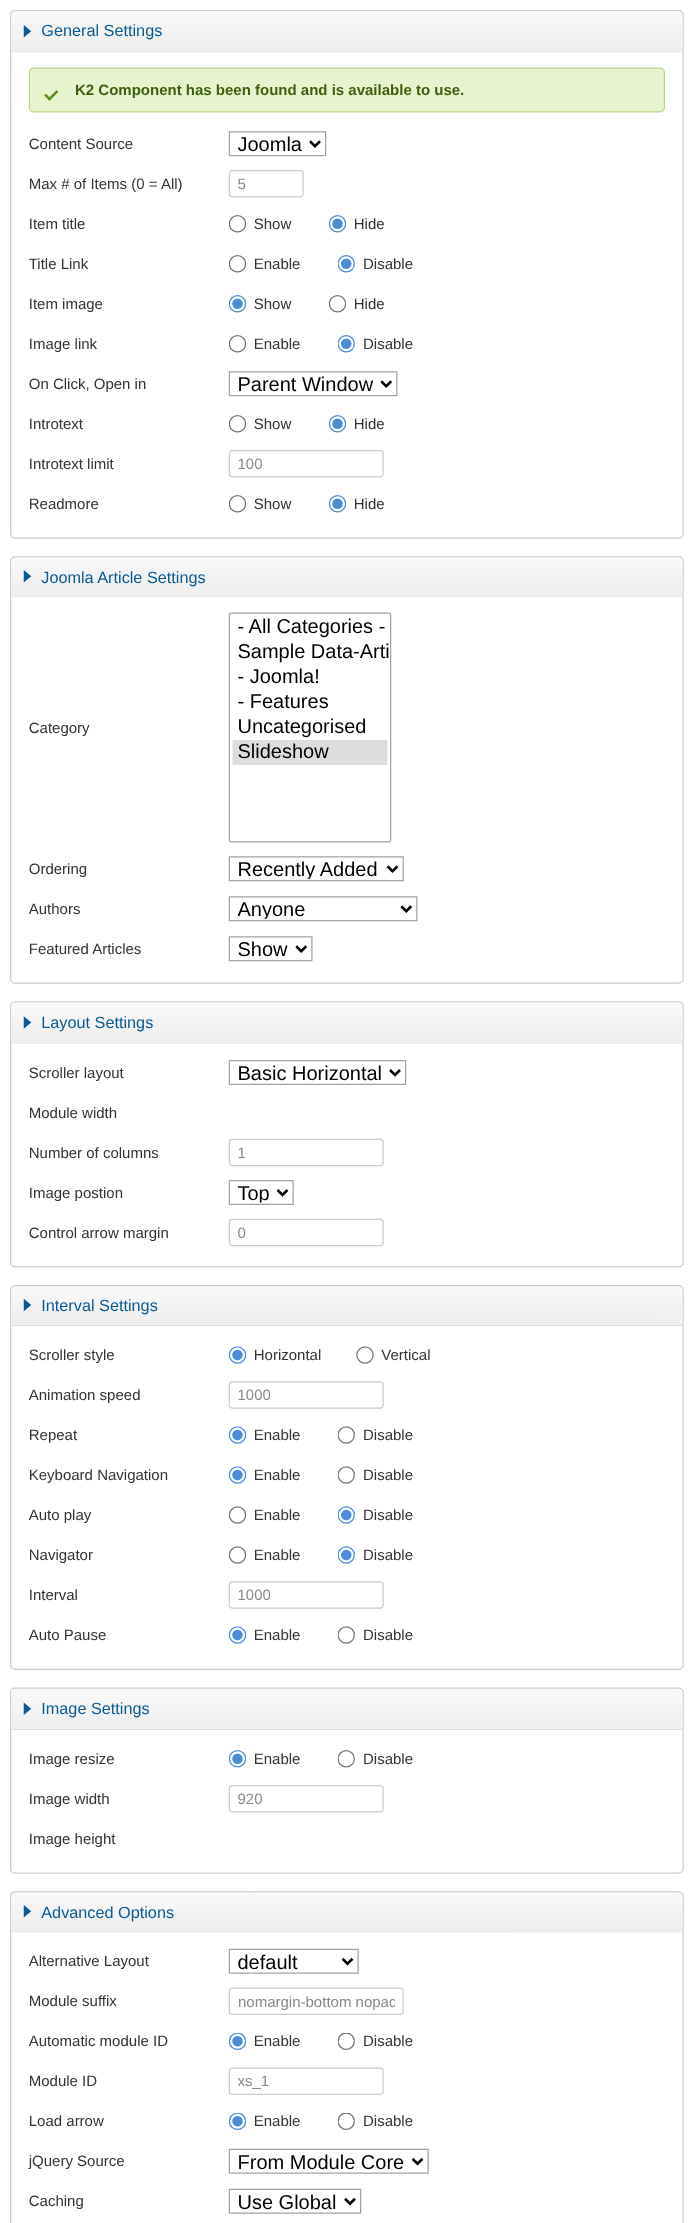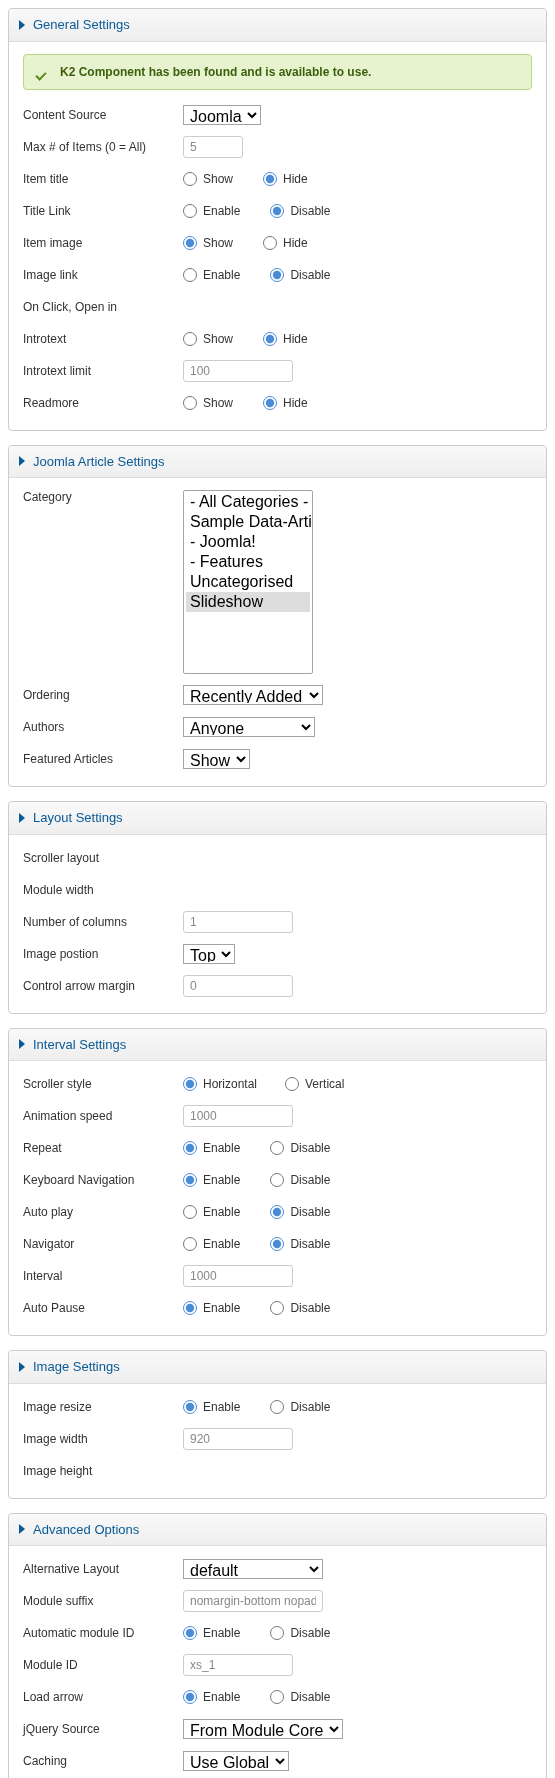--- a/index.html
+++ b/index.html
@@ -13,21 +13,21 @@
 .check-icon { width: 14px; height: 14px; margin-right: 10px; display: inline-block; position: relative; }
 .check-icon::after { content: ""; position: absolute; left: 2px; top: 5px; width: 4px; height: 8px; border: solid #5a8a1c; border-width: 0 2px 2px 0; transform: rotate(45deg); }
 .row { display: flex; align-items: center; margin-bottom: 10px; min-height: 22px; }
 .label { width: 160px; flex-shrink: 0; color: #333; }
 .control { flex: 1; display: flex; align-items: center; gap: 20px; }
 .radio-group { display: flex; align-items: center; gap: 6px; }
 .radio-pair { display: flex; gap: 30px; }
 select { font-size: 16px; padding: 1px 2px; border: 1px solid #a3a3a3; background: #fff; height: 20px; }
 select[multiple] { height: auto; width: 130px; }
 select[multiple] option { padding: 1px 4px; }
-input[type=text] { font-size: 12px; padding: 3px 6px; border: 1px solid #ccc; border-radius: 3px; color: #888; width: 110px; height: 22px; }
+input[type=text] { font-size: 12px; padding: 3px 6px; border: 1px solid #ccc; border-radius: 3px; color: #888; width: 124px; height: 22px; }
 input[type=radio] { margin: 0; width: 14px; height: 14px; accent-color: #4a8cd6; }
 .rlabel { font-size: 12px; color: #333; }
 .highlight-opt { background: #ddd; }
 </style>
 </head>
 <body>
 
 <div class="panel">
   <div class="panel-header">
     <span class="panel-title">
@@ -100,20 +100,23 @@
             <span class="rlabel">Enable</span>
           </span>
         <span class="radio-group">
             <input type="radio" name="r4" checked="" style="">
             <span class="rlabel">Disable</span>
           </span>
       </div>
     </div>
     <div class="row">
       <div class="label">On Click, Open in</div>
+      <div class="control">
+          <select><option>Parent Window</option></select>
+        </div>
     </div>
     <div class="row">
       <div class="label">Introtext</div>
       <div class="control radio-pair">
         <span class="radio-group">
             <input type="radio" name="r5" style="">
             <span class="rlabel">Show</span>
           </span>
         <span class="radio-group">
             <input type="radio" name="r5" checked="" style="">
@@ -144,21 +147,21 @@
 </div>
 
 <div class="panel">
   <div class="panel-header">
     <span class="panel-title">
         <span class="arrow-icon"></span>
         <span>Joomla Article Settings</span>
       </span>
   </div>
   <div class="panel-body">
-    <div class="row" style="align-items:flex-start">
+    <div class="row" style="align-items:center">
       <div class="label">Category</div>
       <div class="control">
         <select multiple="" size="9">
           <option>- All Categories -</option>
           <option>Sample Data-Articles</option>
           <option>- Joomla!</option>
           <option>- Features</option>
           <option>Uncategorised</option>
           <option class="highlight-opt">Slideshow</option>
         </select>
@@ -166,21 +169,21 @@
     </div>
     <div class="row">
       <div class="label">Ordering</div>
       <div class="control">
           <select style="width:140px"><option>Recently Added First</option></select>
         </div>
     </div>
     <div class="row">
       <div class="label">Authors</div>
       <div class="control">
-          <select style="width:132px"><option>Anyone</option></select>
+          <select style="width:151px"><option>Anyone</option></select>
         </div>
     </div>
     <div class="row">
       <div class="label">Featured Articles</div>
       <div class="control">
           <select><option>Show</option></select>
         </div>
     </div>
   </div>
 </div>
@@ -188,20 +191,23 @@
 <div class="panel">
   <div class="panel-header">
     <span class="panel-title">
         <span class="arrow-icon"></span>
         <span>Layout Settings</span>
       </span>
   </div>
   <div class="panel-body">
     <div class="row">
       <div class="label">Scroller layout</div>
+      <div class="control">
+          <select><option>Basic Horizontal</option></select>
+        </div>
     </div>
     <div class="row">
       <div class="label">Module width</div>
     </div>
     <div class="row">
       <div class="label">Number of columns</div>
       <div class="control">
           <input type="text" value="1" style="">
         </div>
     </div>
@@ -358,21 +364,21 @@
   <div class="panel-header">
     <span class="panel-title">
         <span class="arrow-icon"></span>
         <span>Advanced Options</span>
       </span>
   </div>
   <div class="panel-body">
     <div class="row">
       <div class="label">Alternative Layout</div>
       <div class="control">
-          <select style="width:140px"><option>default</option></select>
+          <select style="width:104px"><option>default</option></select>
         </div>
     </div>
     <div class="row">
       <div class="label">Module suffix</div>
       <div class="control">
           <input type="text" style="width: 140px;" value="nomargin-bottom nopaddin">
         </div>
     </div>
     <div class="row">
       <div class="label">Automatic module ID</div>

